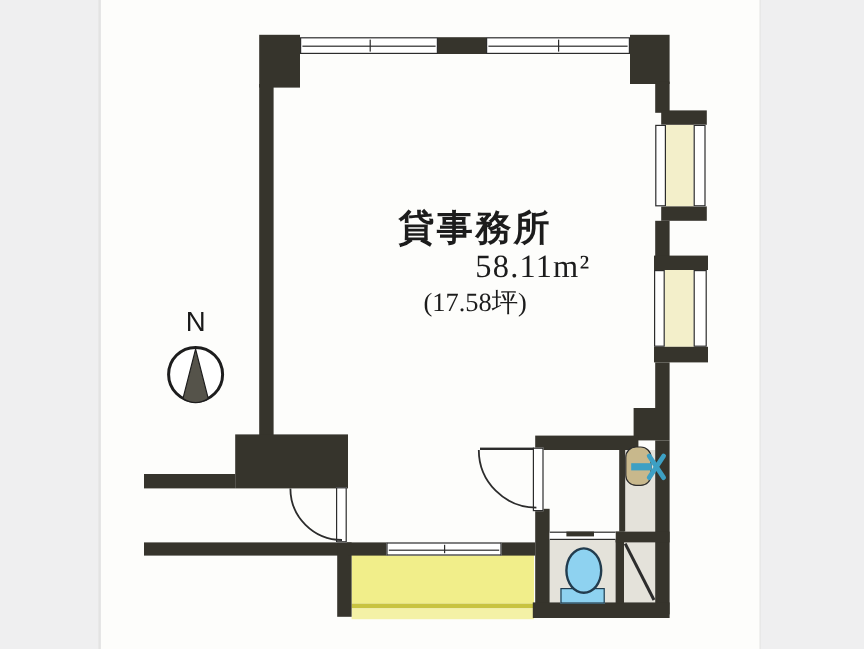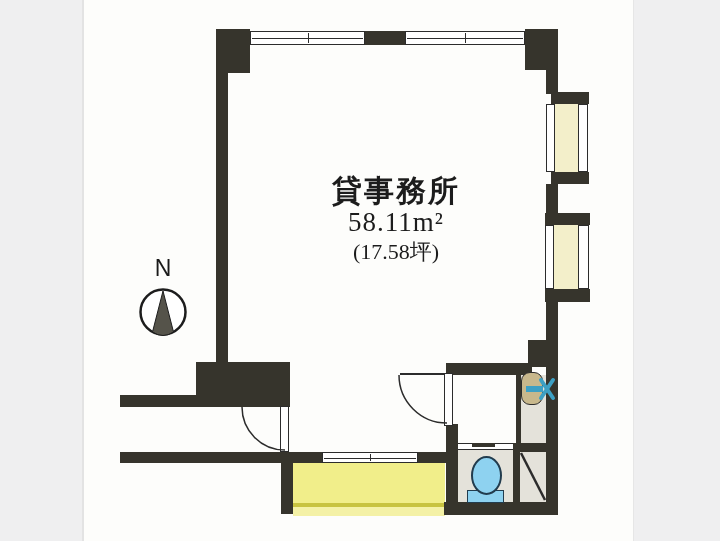--- a/index.html
+++ b/index.html
@@ -9,21 +9,21 @@
   .abs{position:absolute;box-sizing:border-box;}
   .margin{background:var(--page-gray,#efefef);}
   .w{position:absolute;background:var(--wall,#36342c);box-sizing:border-box;}
   .win{position:absolute;background:#fff;border:1.5px solid var(--line,#2c2c2c);box-sizing:border-box;}
   .win .mid-h{position:absolute;left:1px;right:1px;top:50%;height:1px;background:var(--line,#2c2c2c);}
   .win .div-v{position:absolute;top:1px;bottom:1px;left:50%;width:1px;background:var(--line,#2c2c2c);}
   .floor{position:absolute;box-sizing:border-box;}
   svg.overlay{position:absolute;left:0;top:0;pointer-events:none;}
   .label-block{position:absolute;left:300px;top:174px;width:192px;text-align:center;color:#1c1c1c;}
   .label-room{font-size:30px;line-height:34px;letter-spacing:2px;font-weight:600;}
-  .label-sqm{font-size:27px;line-height:29px;letter-spacing:1px;}
+  .label-sqm{font-size:27px;line-height:29px;letter-spacing:1px;text-align:right;}
   .label-tsubo{font-size:22px;line-height:29px;letter-spacing:0px;}
   .compass-n{position:absolute;left:150px;top:255px;width:26px;text-align:center;
              font-family:"Liberation Sans","DejaVu Sans",sans-serif;font-size:23px;color:#1a1a1a;}
   .leaf{position:absolute;background:#fff;border:1.2px solid var(--line,#2c2c2c);box-sizing:border-box;}
   .slide-band{position:absolute;background:#fff;border-top:1.2px solid var(--line,#2c2c2c);
               border-bottom:1.2px solid var(--line,#2c2c2c);box-sizing:border-box;}
   .slide-panel{position:absolute;background:var(--wall,#36342c);}
   .thinline{position:absolute;background:var(--line,#2c2c2c);}
 </style>
 </head>

